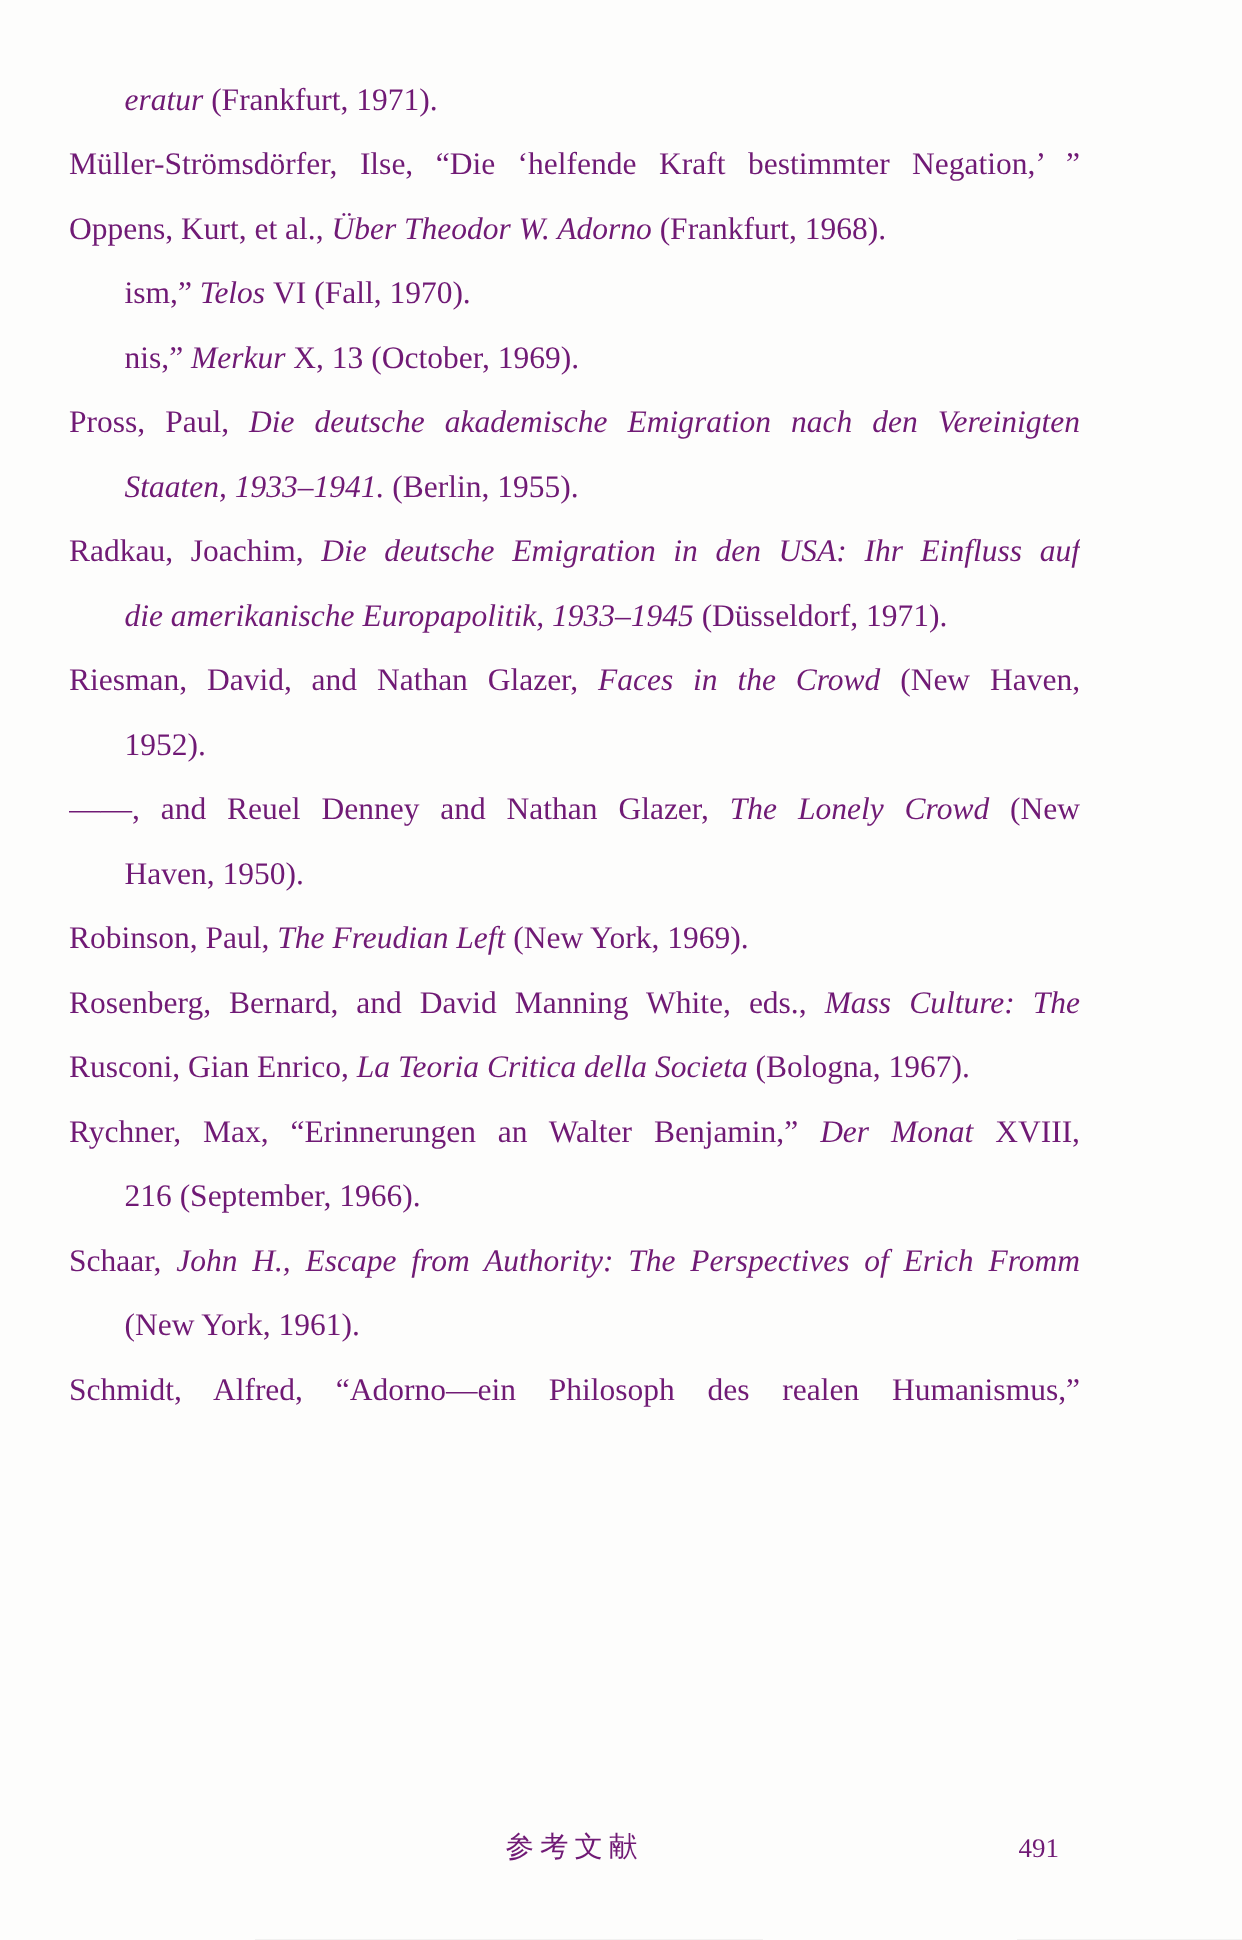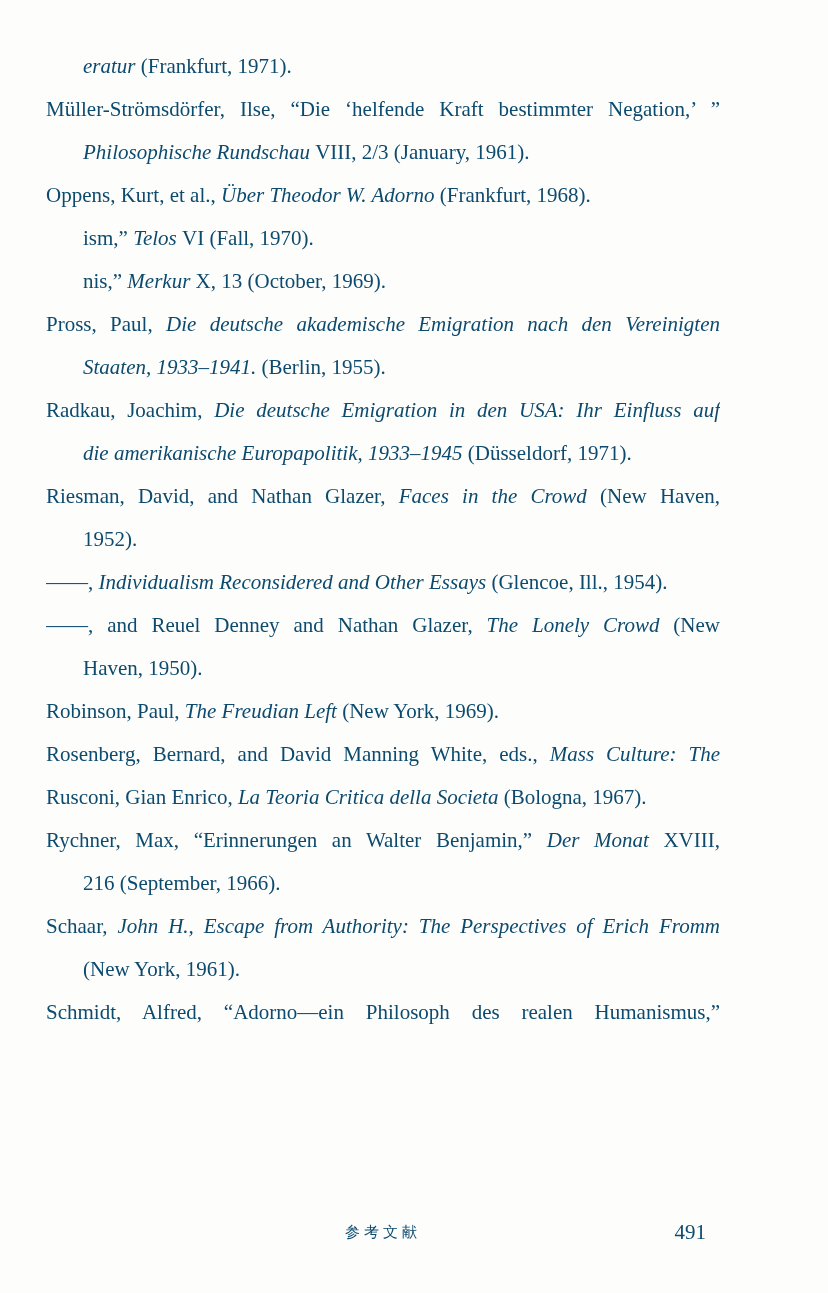--- a/index.html
+++ b/index.html
@@ -2,21 +2,21 @@
 <html><head>
 <meta charset="utf-8">
 <style>
   html, body { margin: 0; padding: 0; background: #e8e8e8; }
   .page {
     position: relative;
     width: 828px;
     height: 1293px;
     margin: 0 auto;
     background: #fdfdfc;
-    color: #0c4a6e;
+    color: #701a75;
     font-family: "Liberation Serif", serif;
     overflow: hidden;
   }
   .textblock {
     position: absolute;
     left: 46px;
     top: 45px;
     width: 674px;
     font-size: 21px;
     line-height: 43px;
@@ -37,49 +37,47 @@
     left: 46px;
     top: 1216px;
     width: 674px;
     height: 32px;
     line-height: 32px;
   }
   .footer-title {
     position: absolute;
     left: 50%;
     transform: translateX(-50%);
-    font-size: 15px;
+    font-size: 19px;
     letter-spacing: 4px;
     white-space: nowrap;
   }
   .footer-page {
     position: absolute;
     right: 14px;
     top: 0;
-    font-size: 21px;
+    font-size: 18px;
   }
 </style>
 </head>
 <body>
 
 <div class="page">
   <div class="textblock">
     <div class="line indent"><span class="i">eratur </span><span>(Frankfurt, 1971).</span></div>
     <div class="line just"><span>Müller-Strömsdörfer, Ilse, “Die ‘helfende Kraft bestimmter Negation,’ ”</span></div>
-    <div class="line indent"><span class="i">Philosophische Rundschau </span><span>VIII, 2/3 (January, 1961).</span></div>
     <div class="line"><span>Oppens, Kurt, et al., </span><span class="i">Über Theodor W. Adorno </span><span>(Frankfurt, 1968).</span></div>
     <div class="line indent"><span>ism,” </span><span class="i">Telos </span><span>VI (Fall, 1970).</span></div>
     <div class="line indent"><span>nis,” </span><span class="i">Merkur </span><span>X, 13 (October, 1969).</span></div>
     <div class="line just"><span>Pross, Paul, </span><span class="i">Die deutsche akademische Emigration nach den Vereinigten</span></div>
     <div class="line indent"><span class="i">Staaten, 1933–1941. </span><span>(Berlin, 1955).</span></div>
     <div class="line just"><span>Radkau, Joachim, </span><span class="i">Die deutsche Emigration in den USA: Ihr Einfluss auf</span></div>
     <div class="line indent"><span class="i">die amerikanische Europapolitik, 1933–1945 </span><span>(Düsseldorf, 1971).</span></div>
     <div class="line just"><span>Riesman, David, and Nathan Glazer, </span><span class="i">Faces in the Crowd </span><span>(New Haven,</span></div>
     <div class="line indent"><span>1952).</span></div>
-    <div class="line"><span>——, </span><span class="i">Individualism Reconsidered and Other Essays </span><span>(Glencoe, Ill., 1954).</span></div>
     <div class="line just"><span>——, and Reuel Denney and Nathan Glazer, </span><span class="i">The Lonely Crowd </span><span>(New</span></div>
     <div class="line indent"><span>Haven, 1950).</span></div>
     <div class="line"><span>Robinson, Paul, </span><span class="i">The Freudian Left </span><span>(New York, 1969).</span></div>
     <div class="line just"><span>Rosenberg, Bernard, and David Manning White, eds., </span><span class="i">Mass Culture: The</span></div>
     <div class="line"><span>Rusconi, Gian Enrico, </span><span class="i">La Teoria Critica della Societa </span><span>(Bologna, 1967).</span></div>
     <div class="line just"><span>Rychner, Max, “Erinnerungen an Walter Benjamin,” </span><span class="i">Der Monat </span><span>XVIII,</span></div>
     <div class="line indent"><span>216 (September, 1966).</span></div>
     <div class="line just"><span>Schaar, </span><span class="i">John H., Escape from Authority: The Perspectives of Erich Fromm</span></div>
     <div class="line indent"><span>(New York, 1961).</span></div>
     <div class="line just"><span>Schmidt, Alfred, “Adorno—ein Philosoph des realen Humanismus,”</span></div>

